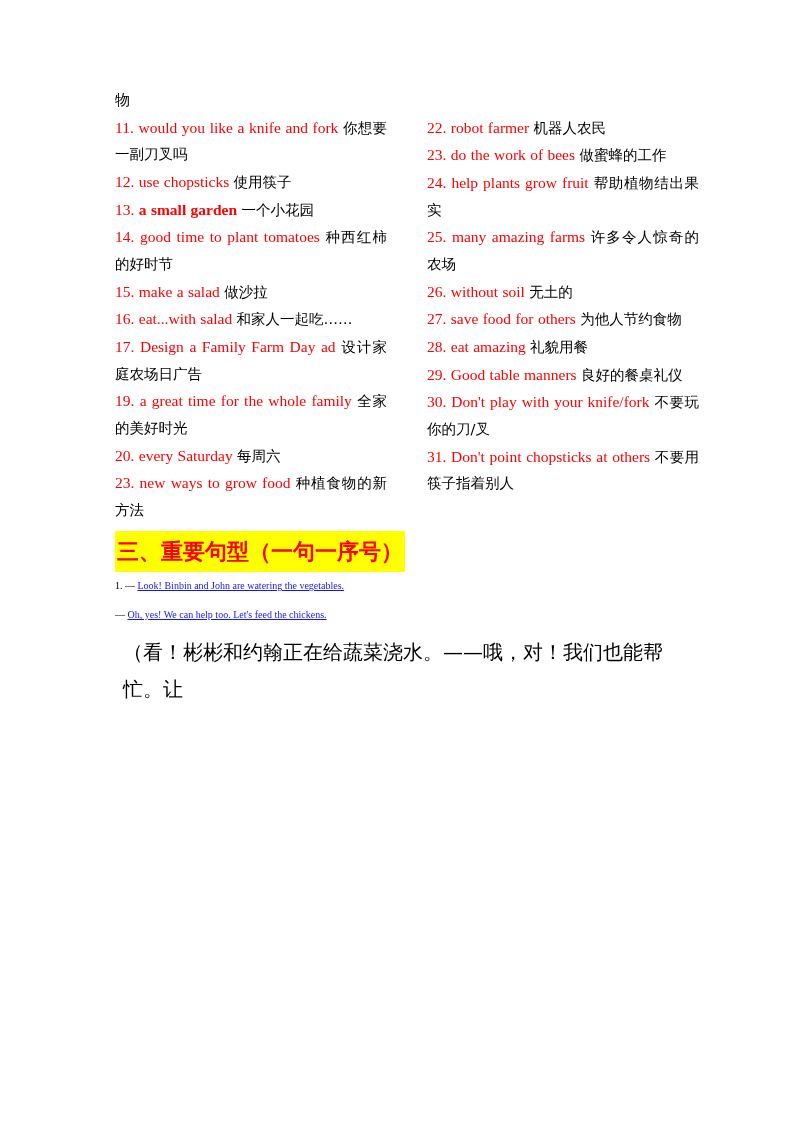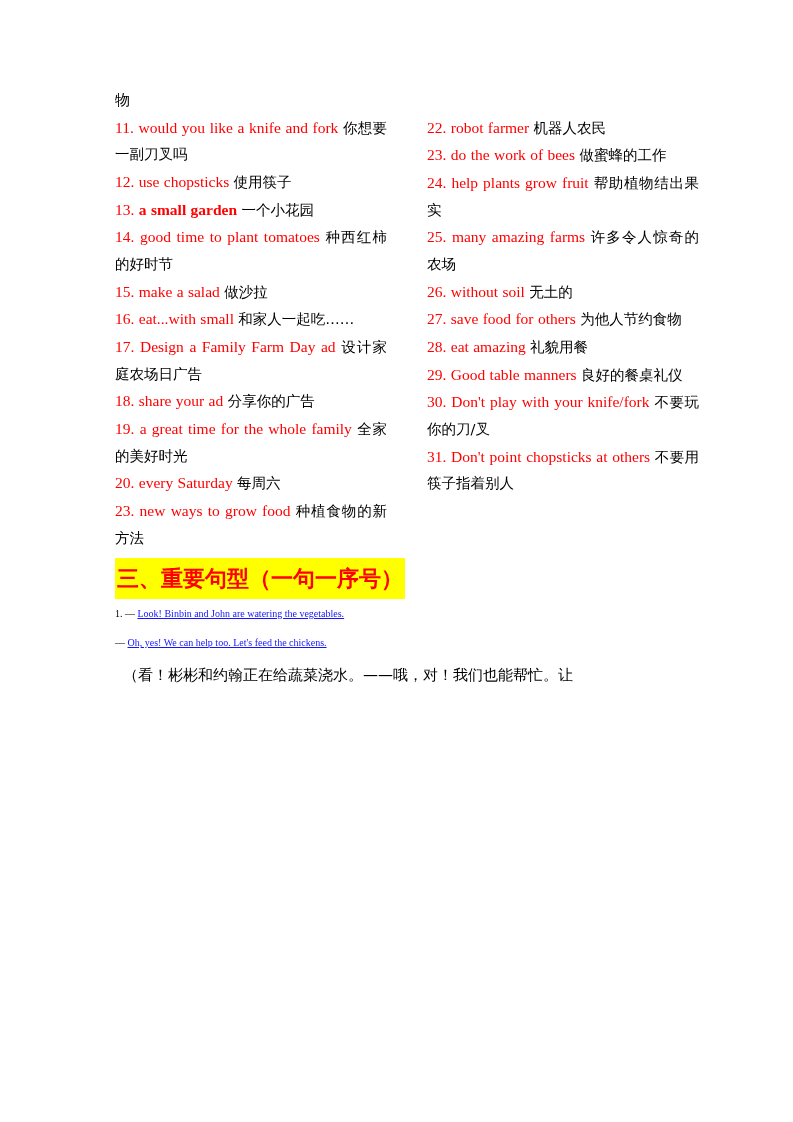--- a/index.html
+++ b/index.html
@@ -88,21 +88,21 @@
   }
   .sent-line .dash {
     color: #000000;
   }
   .sent-line .blue {
     color: #1414ff;
     text-decoration: underline;
   }
   .sent-trans {
     font-family: "DejaVu Sans", sans-serif;
-    font-size: 15px;
+    font-size: 20px;
     line-height: 1.85;
     color: #000000;
     text-indent: 0;
     margin-top: 4px;
   }
   .indent-sm { padding-left: 8px; }
 </style>
 </head>
 <body>
 
@@ -139,35 +139,30 @@
       </p>
 
       <p class="entry">
         <span class="num">15.</span>
         <span class="en">make a salad</span>
         <span class="cn">做沙拉</span>
       </p>
 
       <p class="entry justified">
         <span class="num">16.</span>
-        <span class="en">eat...with small</span>
+        <span class="en">eat...with salad</span>
         <span class="cn">和家人一起吃……</span>
       </p>
 
       <p class="entry justified">
         <span class="num">17.</span>
         <span class="en">Design a Family Farm Day ad</span>
         <span class="cn">设计家庭农场日广告</span>
       </p>
 
-      <p class="entry">
-        <span class="num">18.</span>
-        <span class="en">share your ad</span>
-        <span class="cn">分享你的广告</span>
-      </p>
 
       <p class="entry justified">
         <span class="num">19.</span>
         <span class="en">a great time for the whole family</span>
         <span class="cn">全家的美好时光</span>
       </p>
 
       <p class="entry">
         <span class="num">20.</span>
         <span class="en">every Saturday</span>

